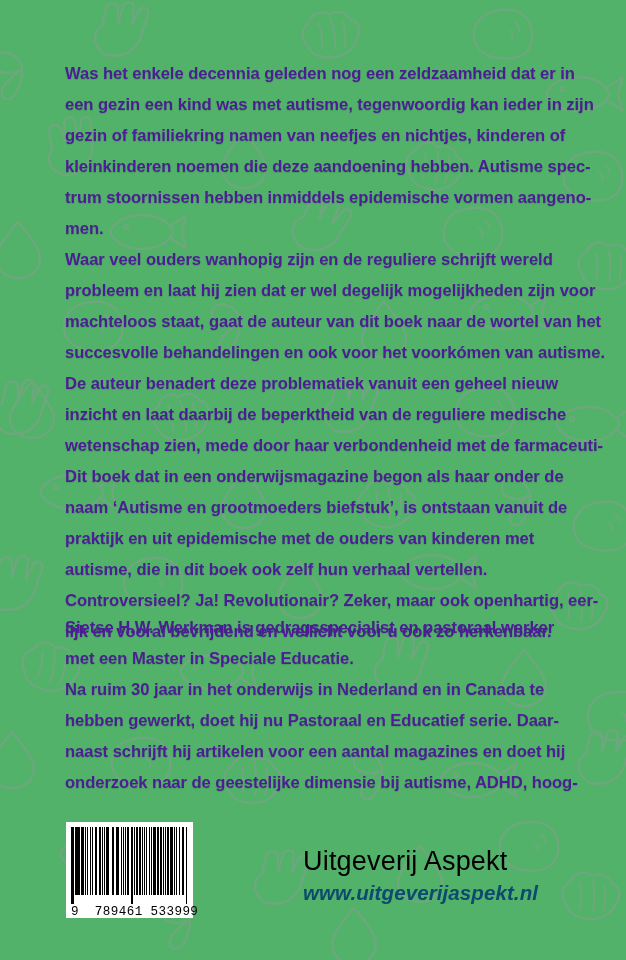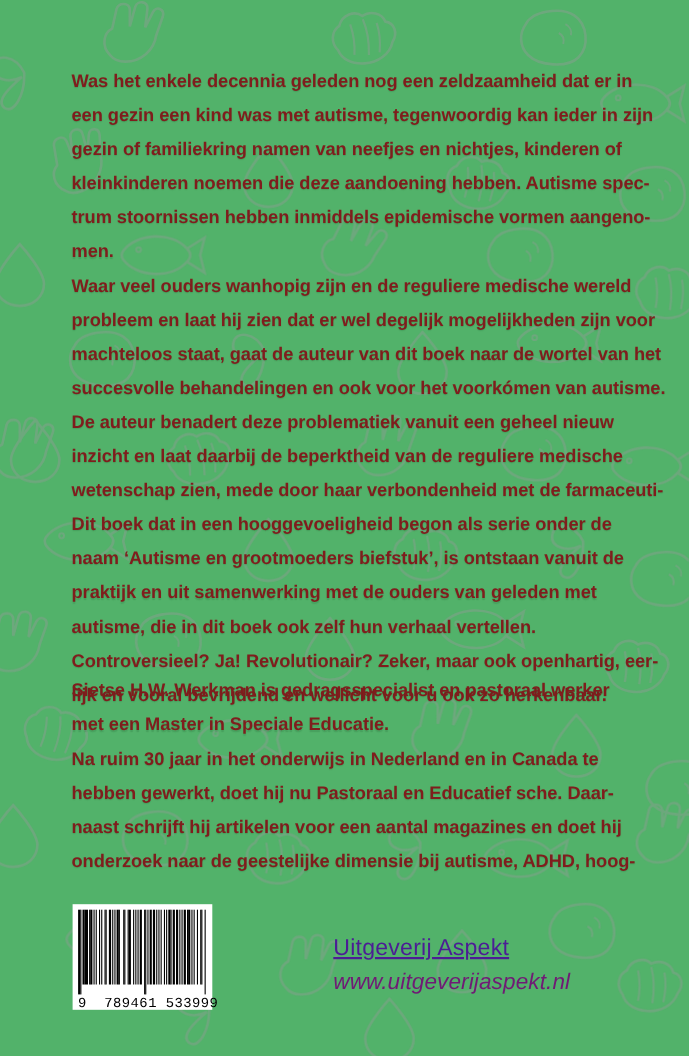--- a/index.html
+++ b/index.html
@@ -34,21 +34,21 @@
     top: 58px;
     width: 503px;
   }
   .bio {
     position: absolute;
     left: 65px;
     top: 612px;
     width: 503px;
   }
   .para-line {
-    color: #7f1d1d;
+    color: #4c1d95;
     font-size: 16.6px;
     font-weight: bold;
     line-height: 31px;
     letter-spacing: -0.05px;
     white-space: pre;
     text-shadow: 0 1px 1px rgba(20,80,40,0.18);
   }
 
   
   #barcode {
@@ -86,33 +86,32 @@
     text-align: right;
   }
 
   
   #publisher {
     position: absolute;
     left: 303px;
     top: 845px;
   }
   #publisher-name {
-    color: #4c1d95;
-    font-size: 21px;
+    color: #000000;
+    font-size: 27px;
     font-weight: normal;
     line-height: 33px;
     letter-spacing: 0.2px;
     white-space: pre;
-    text-decoration: underline;
   }
   #publisher-url {
-    color: #701a75;
+    color: #0c4a6e;
     font-size: 20.5px;
     font-style: italic;
-    font-weight: normal;
+    font-weight: bold;
     line-height: 26px;
     letter-spacing: 0.1px;
     white-space: pre;
     margin-top: 2px;
   }
 </style>
 </head>
 <body>
 
 <div id="cover">
@@ -221,40 +220,40 @@
 
   <div id="content-layer">
 
     <div class="blurb">
       <div class="para-line">Was het enkele decennia geleden nog een zeldzaamheid dat er in</div>
       <div class="para-line">een gezin een kind was met autisme, tegenwoordig kan ieder in zijn</div>
       <div class="para-line">gezin of familiekring namen van neefjes en nichtjes, kinderen of</div>
       <div class="para-line">kleinkinderen noemen die deze aandoening hebben. Autisme spec-</div>
       <div class="para-line">trum stoornissen hebben inmiddels epidemische vormen aangeno-</div>
       <div class="para-line">men.</div>
-      <div class="para-line">Waar veel ouders wanhopig zijn en de reguliere medische wereld</div>
+      <div class="para-line">Waar veel ouders wanhopig zijn en de reguliere schrijft wereld</div>
       <div class="para-line">probleem en laat hij zien dat er wel degelijk mogelijkheden zijn voor</div>
       <div class="para-line">machteloos staat, gaat de auteur van dit boek naar de wortel van het</div>
       <div class="para-line">succesvolle behandelingen en ook voor het voorkómen van autisme.</div>
       <div class="para-line">De auteur benadert deze problematiek vanuit een geheel nieuw</div>
       <div class="para-line">inzicht en laat daarbij de beperktheid van de reguliere medische</div>
       <div class="para-line">wetenschap zien, mede door haar verbondenheid met de farmaceuti-</div>
-      <div class="para-line">Dit boek dat in een hooggevoeligheid begon als serie onder de</div>
+      <div class="para-line">Dit boek dat in een onderwijsmagazine begon als haar onder de</div>
       <div class="para-line">naam ‘Autisme en grootmoeders biefstuk’, is ontstaan vanuit de</div>
-      <div class="para-line">praktijk en uit samenwerking met de ouders van geleden met</div>
+      <div class="para-line">praktijk en uit epidemische met de ouders van kinderen met</div>
       <div class="para-line">autisme, die in dit boek ook zelf hun verhaal vertellen.</div>
       <div class="para-line">Controversieel? Ja! Revolutionair? Zeker, maar ook openhartig, eer-</div>
       <div class="para-line">lijk en vooral bevrijdend en wellicht voor u ook zo herkenbaar.</div>
     </div>
 
     <div class="bio">
       <div class="para-line">Sietse H.W. Werkman is gedragsspecialist en pastoraal werker</div>
       <div class="para-line">met een Master in Speciale Educatie.</div>
       <div class="para-line">Na ruim 30 jaar in het onderwijs in Nederland en in Canada te</div>
-      <div class="para-line">hebben gewerkt, doet hij nu Pastoraal en Educatief sche. Daar-</div>
+      <div class="para-line">hebben gewerkt, doet hij nu Pastoraal en Educatief serie. Daar-</div>
       <div class="para-line">naast schrijft hij artikelen voor een aantal magazines en doet hij</div>
       <div class="para-line">onderzoek naar de geestelijke dimensie bij autisme, ADHD, hoog-</div>
     </div>
 
     <div id="barcode">
       <div id="barcode-bars">
           <i class="tall" style="left: 0%; width: 1.36054%;"></i>
           <i class="tall" style="left: 2.04082%; width: 0.680272%;"></i>
           <i style="left: 3.40136%; width: 1.36054%;"></i>
           <i style="left: 5.44218%; width: 2.04082%;"></i>

